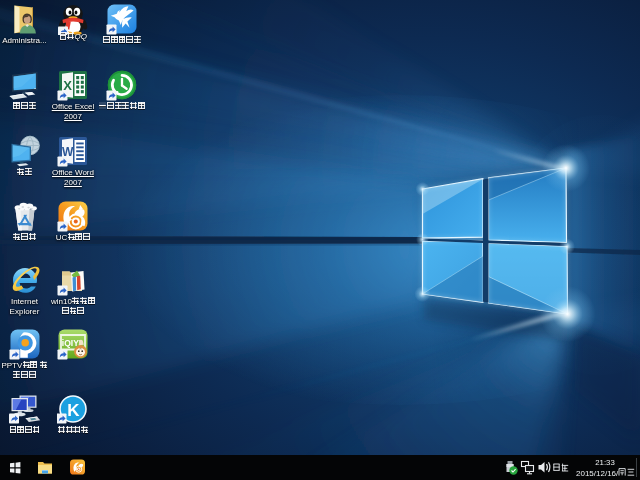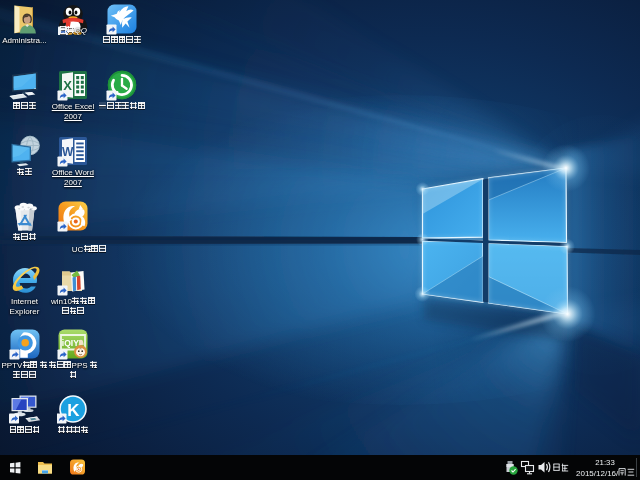--- a/index.html
+++ b/index.html
@@ -207,21 +207,21 @@
 <path d="M8.8,17.6 L13.8,18.7 L12.2,27 Q9.2,25.8 9,22.8 Z" fill="#e23b30"></path>
 <ellipse cx="11.5" cy="30.2" rx="4.2" ry="1.6" fill="#f5a821"></ellipse>
 <ellipse cx="20.5" cy="30.2" rx="4.2" ry="1.6" fill="#f5a821"></ellipse>
 <g transform="translate(0.5,2)">
           <g>
             <rect x="0.5" y="21.5" width="10" height="10" rx="0.8" fill="#f2f5f8"></rect>
 <path d="M2.8,29.6 C2.8,26.7 4.1,25.4 6.6,25.3 L6.6,23.5 L9.6,26.4 L6.6,29.2 L6.6,27.4 C4.7,27.4 3.5,28.1 2.8,29.6 Z" fill="#2a64c8"></path>
           </g>
         </g>
       </svg></div>
-<div class="lbl" style="left:42px;top:26px;width:62px;font-style:italic;"><i class="zh z1"></i><i class="zh z5"></i>QQ</div>
+<div class="lbl" style="left:42px;top:32px;width:62px;font-style:italic;"><i class="zh z1"></i><i class="zh z5"></i>QQ</div>
 <div class="cell" style="left:106px;top:3px;width:32px;height:32px;"><svg width="32" height="32" viewBox="0 0 32 32">
 <defs>
           <linearGradient id="xl" x1="0" y1="0" x2="1" y2="1">
 <stop offset="0" stop-color="#6ec0f7"></stop>
             <stop offset="1" stop-color="#1b7fe0"></stop>
           </linearGradient>
         </defs>
 <rect x="1.5" y="1.5" width="29" height="29" rx="6.5" fill="url(#xl)"></rect>
 <path d="M4.8,12.8 L10.8,10.8 Q11.2,8.2 13.8,7 L13.2,9.4 Q17.5,3 22.4,3.2 L20.2,8.2 Q24.2,5.2 27.6,7.4 L21.2,12.6 Q16.2,15.8 14.8,22 L12.9,17.6 Q10.2,16.9 8.6,14.3 Z" fill="#ffffff"></path>
 <path d="M16.6,16.2 Q21,13.9 25.8,14.4 L21.4,18.6 L23.6,24.8 L19.6,20.6 L16.2,24.8 Q15.6,19.8 16.6,16.2 Z" fill="#ffffff"></path>
@@ -344,21 +344,21 @@
 <path d="M21.8,9.2 L23.2,5 L26,9 Z" fill="#ffffff"></path>
 <path d="M25.2,16.2 C28,18.4 29,22.6 27.4,26.3 L23.8,24.5 Z" fill="#ffffff"></path>
 <circle cx="18.8" cy="21.5" r="7" fill="none" stroke="#ffffff" stroke-width="1.9"></circle>
 <circle cx="18.8" cy="21.5" r="4" fill="#ffffff"></circle>
 <circle cx="18.8" cy="21.5" r="2" fill="#e8641f"></circle>
 <g>
           <rect x="0.5" y="21.5" width="10" height="10" rx="0.8" fill="#f2f5f8"></rect>
 <path d="M2.8,29.6 C2.8,26.7 4.1,25.4 6.6,25.3 L6.6,23.5 L9.6,26.4 L6.6,29.2 L6.6,27.4 C4.7,27.4 3.5,28.1 2.8,29.6 Z" fill="#2a64c8"></path>
         </g>
       </svg></div>
-<div class="lbl" style="left:58px;top:232.5px;width:62px;margin-top:12px;">UC<i class="zh z4"></i><i class="zh z3"></i><i class="zh z1"></i></div>
+<div class="lbl" style="left:42px;top:232.5px;width:62px;">UC<i class="zh z4"></i><i class="zh z3"></i><i class="zh z1"></i></div>
 <div class="cell" style="left:8.5px;top:264px;width:32px;height:32px;"><svg width="32" height="32" viewBox="0 0 32 32">
 <defs>
           <linearGradient id="ieg" x1="0" y1="0" x2="0" y2="1">
 <stop offset="0" stop-color="#8ed6f7"></stop>
             <stop offset="0.5" stop-color="#46aeec"></stop>
             <stop offset="1" stop-color="#2a8fd4"></stop>
           </linearGradient>
 <linearGradient id="ier" x1="0" y1="0" x2="1" y2="1">
 <stop offset="0" stop-color="#ffe98c"></stop>
             <stop offset="0.5" stop-color="#f5c63c"></stop>
@@ -415,21 +415,20 @@
 <ellipse cx="23.5" cy="24.2" rx="4.5" ry="4.1" fill="#fdf4e6"></ellipse>
 <circle cx="21.8" cy="23.2" r="0.85" fill="#3a2a1a"></circle>
         <circle cx="25.2" cy="23.2" r="0.85" fill="#3a2a1a"></circle>
 <path d="M22.2,26.3 Q23.5,27.2 24.8,26.3" stroke="#7a4a1a" stroke-width="0.8" fill="none"></path>
 <path d="M22.5,21 Q23.5,20.4 24.5,21" stroke="#7a4a1a" stroke-width="0.7" fill="none"></path>
 <g>
           <rect x="0.5" y="21.5" width="10" height="10" rx="0.8" fill="#f2f5f8"></rect>
 <path d="M2.8,29.6 C2.8,26.7 4.1,25.4 6.6,25.3 L6.6,23.5 L9.6,26.4 L6.6,29.2 L6.6,27.4 C4.7,27.4 3.5,28.1 2.8,29.6 Z" fill="#2a64c8"></path>
         </g>
       </svg></div>
-<div class="lbl" style="left:42px;top:360.5px;width:62px;"><i class="zh z4"></i><i class="zh z1"></i><i class="zh z3"></i>PPS <i class="zh z4"></i><br><i class="zh z5"></i></div>
 <div class="cell" style="left:8.5px;top:393px;width:32px;height:32px;"><svg width="32" height="32" viewBox="0 0 32 32">
 <g>
 <polygon points="10.5,2.5 27.5,2.5 27.5,14.8 10.5,14.8" fill="#dbe2ea"></polygon>
 <polygon points="11.8,3.8 26.2,3.8 26.2,13.6 11.8,13.6" fill="#3558d0"></polygon>
 <polygon points="11.8,3.8 20.5,3.8 14,13.6 11.8,13.6" fill="#6c8cf0" opacity="0.75"></polygon>
 <polygon points="17.5,14.8 21.5,14.8 21.5,16.8 17.5,16.8" fill="#b8c2cc"></polygon>
 <ellipse cx="19.5" cy="17.5" rx="5" ry="1.5" fill="#cdd5dc"></ellipse>
 </g>
 <g>
 <polygon points="2.5,5 19,5 19,18.2 2.5,18.2" fill="#e3e8ee"></polygon>

